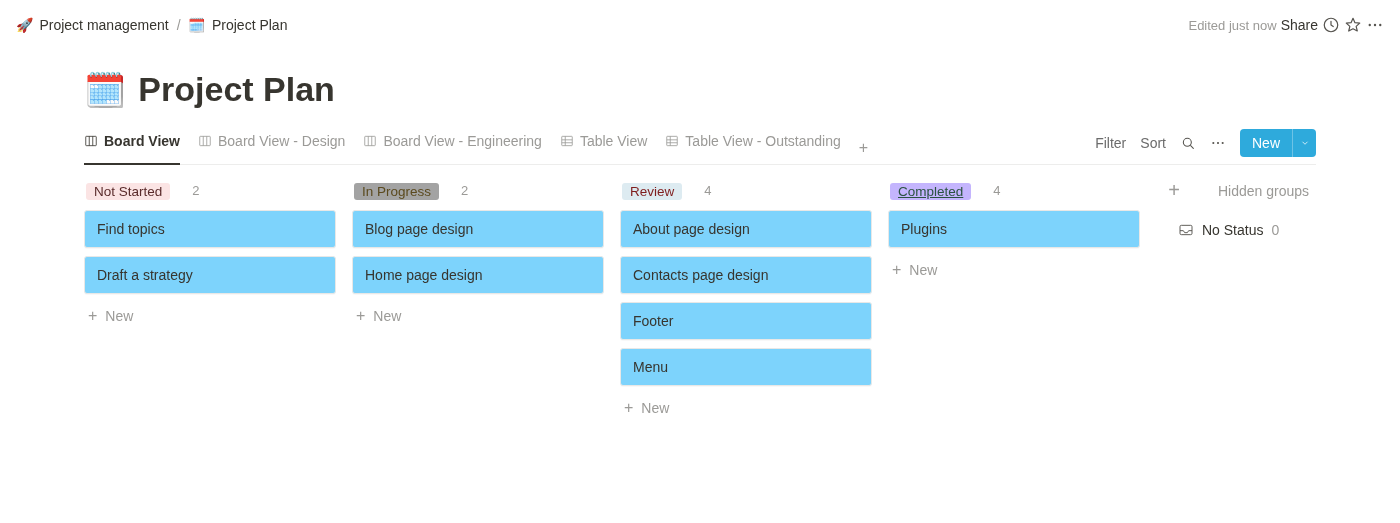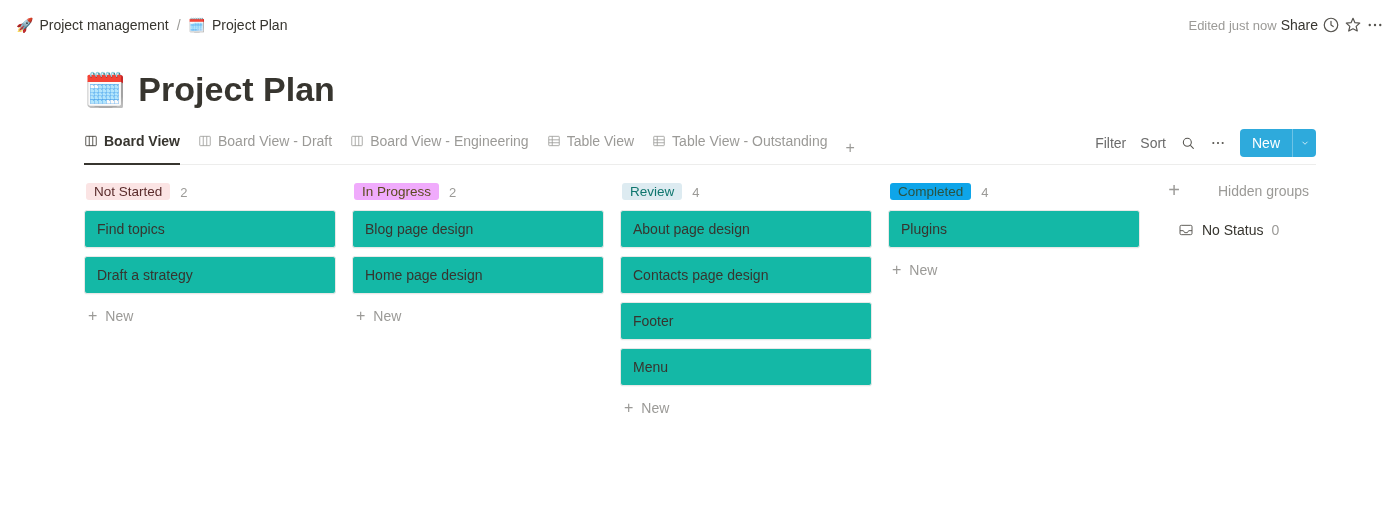--- a/index.html
+++ b/index.html
@@ -155,37 +155,37 @@
     gap: 16px;
     padding-top: 14px;
     align-items: flex-start;
   }
   .col {
     width: 252px;
     flex: 0 0 252px;
   }
   .col-head {
     display: flex;
-    align-items: flex-end;
-    gap: 10px;
+    align-items: flex-start;
+    gap: 22px;
     padding: 4px 2px 10px 2px;
   }
   .status-tag {
     display: inline-block;
     padding: 1px 8px;
     border-radius: 3px;
     font-size: 13.5px;
   }
   .tag-red    { background: #fbe4e4; color: #5a2b2b; }
-  .tag-yellow { background: #f0abfc; color: #5b4a1f; }
-  .tag-blue   { background: #ddebf1; color: #0f766e; }
-  .tag-green  { background: #0ea5e9; color: #2b5341; }
+  .tag-yellow { background: #a3a3a3; color: #5b4a1f; }
+  .tag-blue   { background: #ddebf1; color: #7f1d1d; }
+  .tag-green  { background: #c4b5fd; color: #2b5341; text-decoration: underline; }
   .col-count { color: #9b9a97; font-size: 13px; }
   .card {
-    background: #14b8a6;
+    background: #7dd3fc;
     border: 1px solid #e8e8e7;
     border-radius: 3px;
     padding: 10px 12px;
     margin-bottom: 8px;
     box-shadow: 0 1px 1px rgba(15,15,15,0.03);
     cursor: pointer;
     font-size: 14px;
   }
   .col-new {
     display: flex;
@@ -287,21 +287,21 @@
           <span>Board View</span>
         </div>
         <div class="view-tab">
           <span>
             <svg class="view-icon" viewBox="0 0 24 24">
               <rect x="3" y="4" width="18" height="16" rx="1"></rect>
               <line x1="9" y1="4" x2="9" y2="20"></line>
               <line x1="15" y1="4" x2="15" y2="20"></line>
             </svg>
           </span>
-          <span>Board View - Draft</span>
+          <span>Board View - Design</span>
         </div>
         <div class="view-tab">
           <span>
             <svg class="view-icon" viewBox="0 0 24 24">
               <rect x="3" y="4" width="18" height="16" rx="1"></rect>
               <line x1="9" y1="4" x2="9" y2="20"></line>
               <line x1="15" y1="4" x2="15" y2="20"></line>
             </svg>
           </span>
           <span>Board View - Engineering</span>

